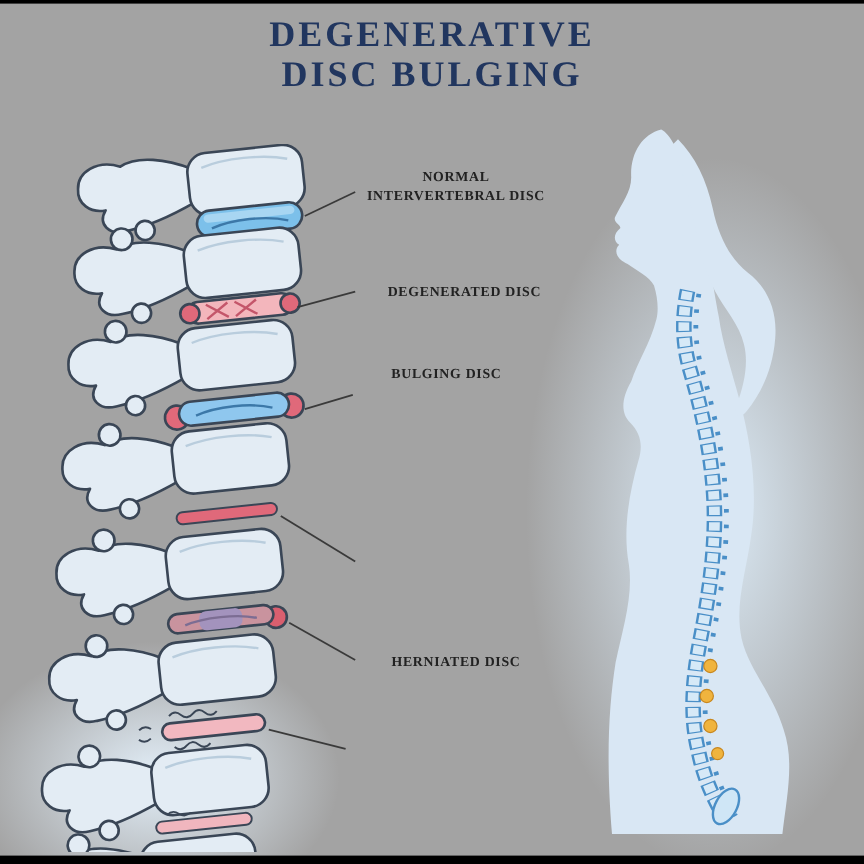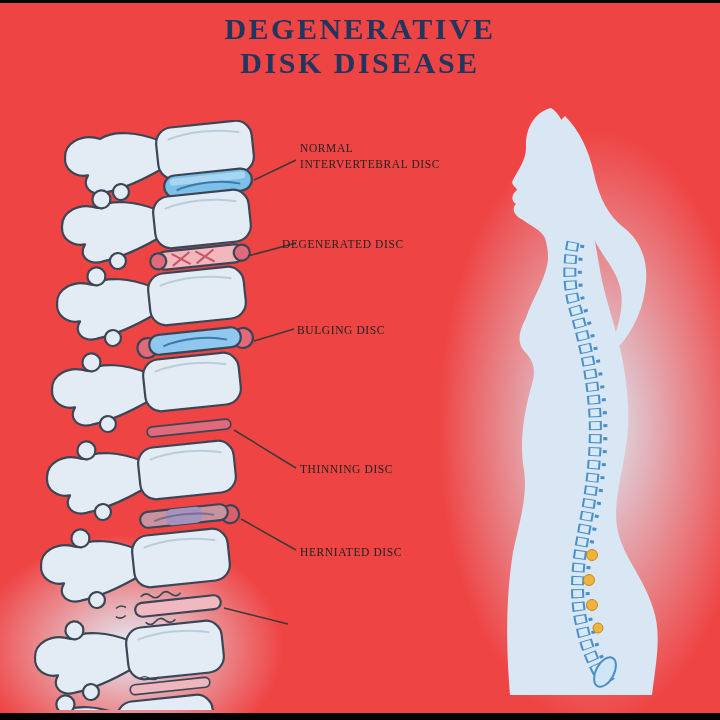--- a/index.html
+++ b/index.html
@@ -1,17 +1,17 @@
 <!DOCTYPE html>
 <html><head>
 <meta charset="utf-8">
 <style>
   html,body{margin:0;padding:0;background:#ffffff;}
   .page{
-    position:relative;width:720px;height:720px;background:#ef4444;
+    position:relative;width:720px;height:720px;background:#a3a3a3;
     overflow:hidden;font-family:"Liberation Serif",serif;
   }
   .edge-bar{position:absolute;left:0;width:720px;background:#000;}
   .edge-bar.top{top:0;height:3px;}
   .edge-bar.bottom{bottom:0;height:7px;}
   .bg-tint{
     position:absolute;left:430px;top:70px;width:300px;height:650px;
     background:radial-gradient(ellipse 55% 48% at 55% 55%, #dcebf7 0%, rgba(220,235,247,0) 95%);
     pointer-events:none;
   }
@@ -19,43 +19,43 @@
     position:absolute;left:-40px;top:480px;width:340px;height:280px;
     background:radial-gradient(ellipse 50% 45% at 50% 60%, #e3eff9 0%, rgba(227,239,249,0) 90%);
     pointer-events:none;
   }
   .title{
     position:absolute;top:12px;left:0;right:0;text-align:center;
     color:#21365f;font-weight:bold;font-size:30px;letter-spacing:2.5px;
     line-height:34px;
   }
   .label{
-    position:absolute;font-size:11.5px;font-weight:normal;letter-spacing:0.6px;
-    color:#222222;line-height:1.4;
+    position:absolute;font-size:11.5px;font-weight:bold;letter-spacing:0.6px;
+    color:#222222;line-height:1.4;text-align:center;
   }
   .lbl-1{left:300px;top:140px;width:160px;}
-  .lbl-2{left:282px;top:236px;width:190px;}
-  .lbl-3{left:297px;top:322px;width:150px;}
+  .lbl-2{left:292px;top:236px;width:190px;}
+  .lbl-3{left:297px;top:304px;width:150px;}
   .lbl-4{left:300px;top:461px;width:150px;}
   .lbl-5{left:300px;top:544px;width:160px;}
   .lbl-6{left:291px;top:612px;width:186px;}
   svg{display:block;}
   .abs{position:absolute;}
 </style>
 </head>
 <body>
 
 <div class="page">
 
   <div class="bg-tint"></div>
   <div class="bg-tint2"></div>
 
   <div class="title">
     <div>DEGENERATIVE</div>
-    <div>DISK DISEASE</div>
+    <div>DISC BULGING</div>
   </div>
 
   <svg class="abs" style="left:20px;top:120px;" width="260" height="590" viewBox="0 0 260 590">
     <defs></defs>
     <g stroke="#3a4656" stroke-width="2.2" fill="#e3ecf4" stroke-linejoin="round">
 
       <g transform="translate(185,30) rotate(-6)">
         <path d="M-44,-14 C-64,-24 -88,-30 -103,-22 C-122,-30 -139,-21 -140,-7 C-142,5 -132,14 -119,13 C-127,24 -118,34 -104,32 C-85,30 -62,22 -44,14 Z"></path>
         <rect x="-48" y="-26" width="96" height="52" rx="16"></rect>
         <path d="M-36,-14 C-16,-20 16,-20 36,-14" fill="none" stroke="#b9cddd" stroke-width="2"></path>
@@ -219,18 +219,17 @@
       <line x1="294" y1="329" x2="254" y2="341"></line>
       <line x1="296" y1="468" x2="234" y2="430"></line>
       <line x1="296" y1="550" x2="241" y2="519"></line>
       <line x1="288" y1="624" x2="224" y2="608"></line>
     </g>
   </svg>
 
   <div class="label lbl-1">NORMAL INTERVERTEBRAL DISC</div>
   <div class="label lbl-2">DEGENERATED DISC</div>
   <div class="label lbl-3">BULGING DISC</div>
-  <div class="label lbl-4">THINNING DISC</div>
   <div class="label lbl-5">HERNIATED DISC</div>
 
   <div class="edge-bar top"></div>
   <div class="edge-bar bottom"></div>
 </div>
 
 </body></html>

